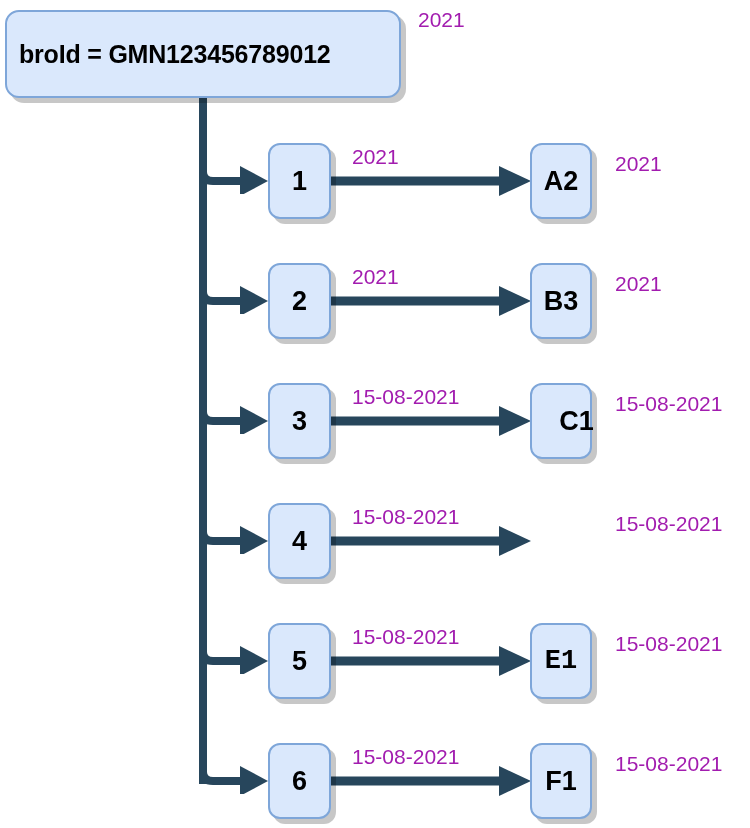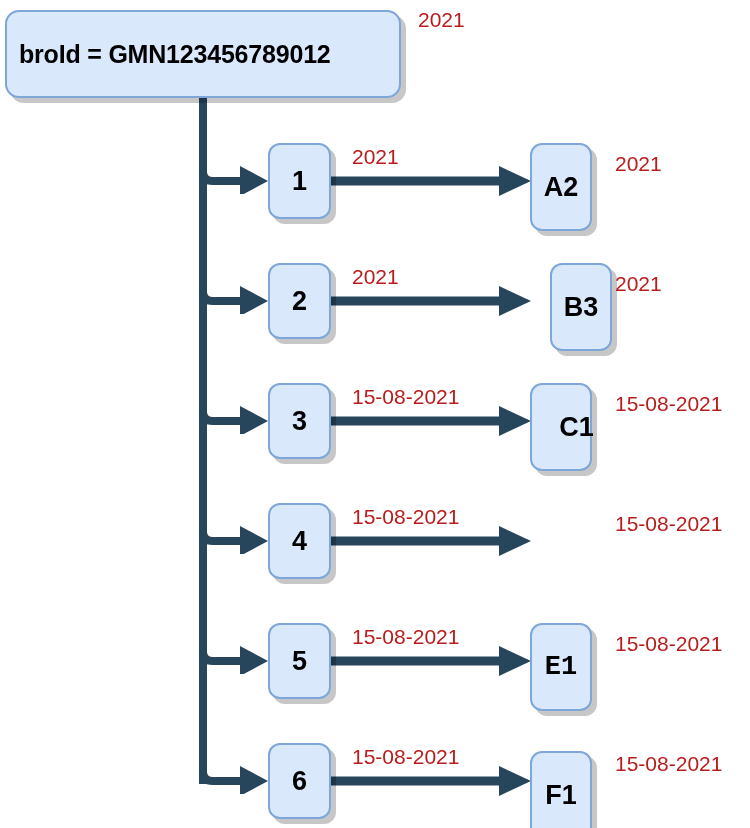--- a/index.html
+++ b/index.html
@@ -51,21 +51,21 @@
     white-space: nowrap;
   }
   .node.level1 {
     width: 63px;
     height: 76px;
     justify-content: center;
     font-size: 27px;
   }
   .node.level2 {
     width: 62px;
-    height: 88px;
+    height: 76px;
     justify-content: center;
     font-size: 27px;
   }
   
   .trunk {
     position: absolute;
     left: 199px;
     width: 8px;
     background: #27465c;
     z-index: 2;
@@ -74,21 +74,21 @@
     position: absolute;
     z-index: 3;
   }
   .edge {
     position: absolute;
     z-index: 3;
   }
   
   .label {
     position: absolute;
-    color: #b91c1c;
+    color: #a21caf;
     font-size: 21px;
     line-height: 24px;
     white-space: nowrap;
     z-index: 6;
   }
   .label.edge-label { font-size: 21px; }
   .label.side-label { font-size: 21px; }
 </style>
 </head>
 <body>
@@ -132,21 +132,21 @@
   <div class="node level1" style="left:268px; top:263px;">
     <span>2</span>
   </div>
   <div class="edge" style="left:329px; top:283px;">
     <svg width="206" height="36" viewBox="0 0 206 36">
       <line x1="0" y1="18" x2="176" y2="18" stroke="#27465c" stroke-width="9"></line>
       <polygon points="170,3 202,18 170,33" fill="#27465c"></polygon>
     </svg>
   </div>
   <div class="label edge-label" style="left:352px; top:265px;">2021</div>
-  <div class="node level2" style="left:530px; top:263px;margin-left:20px;">
+  <div class="node level2" style="left:530px; top:263px;">
     <span>B3</span>
   </div>
   <div class="label side-label" style="left:615px; top:272px;">2021</div>
 
   <div class="branch" style="left:196px; top:390px;">
     <svg width="78" height="44" viewBox="0 0 78 44">
       <path d="M7 0 L7 22 Q7 31 17 31 L47 31" fill="none" stroke="#27465c" stroke-width="8"></path>
       <polygon points="44,16 72,31 44,46" fill="#27465c"></polygon>
     </svg>
   </div>
@@ -213,18 +213,18 @@
   <div class="node level1" style="left:268px; top:743px;">
     <span>6</span>
   </div>
   <div class="edge" style="left:329px; top:763px;">
     <svg width="206" height="36" viewBox="0 0 206 36">
       <line x1="0" y1="18" x2="176" y2="18" stroke="#27465c" stroke-width="9"></line>
       <polygon points="170,3 202,18 170,33" fill="#27465c"></polygon>
     </svg>
   </div>
   <div class="label edge-label" style="left:352px; top:745px;">15-08-2021</div>
-  <div class="node level2" style="left:530px; top:743px;margin-top:8px;">
+  <div class="node level2" style="left:530px; top:743px;">
     <span>F1</span>
   </div>
   <div class="label side-label" style="left:615px; top:752px;">15-08-2021</div>
 
 </div>
 
 </body></html>

